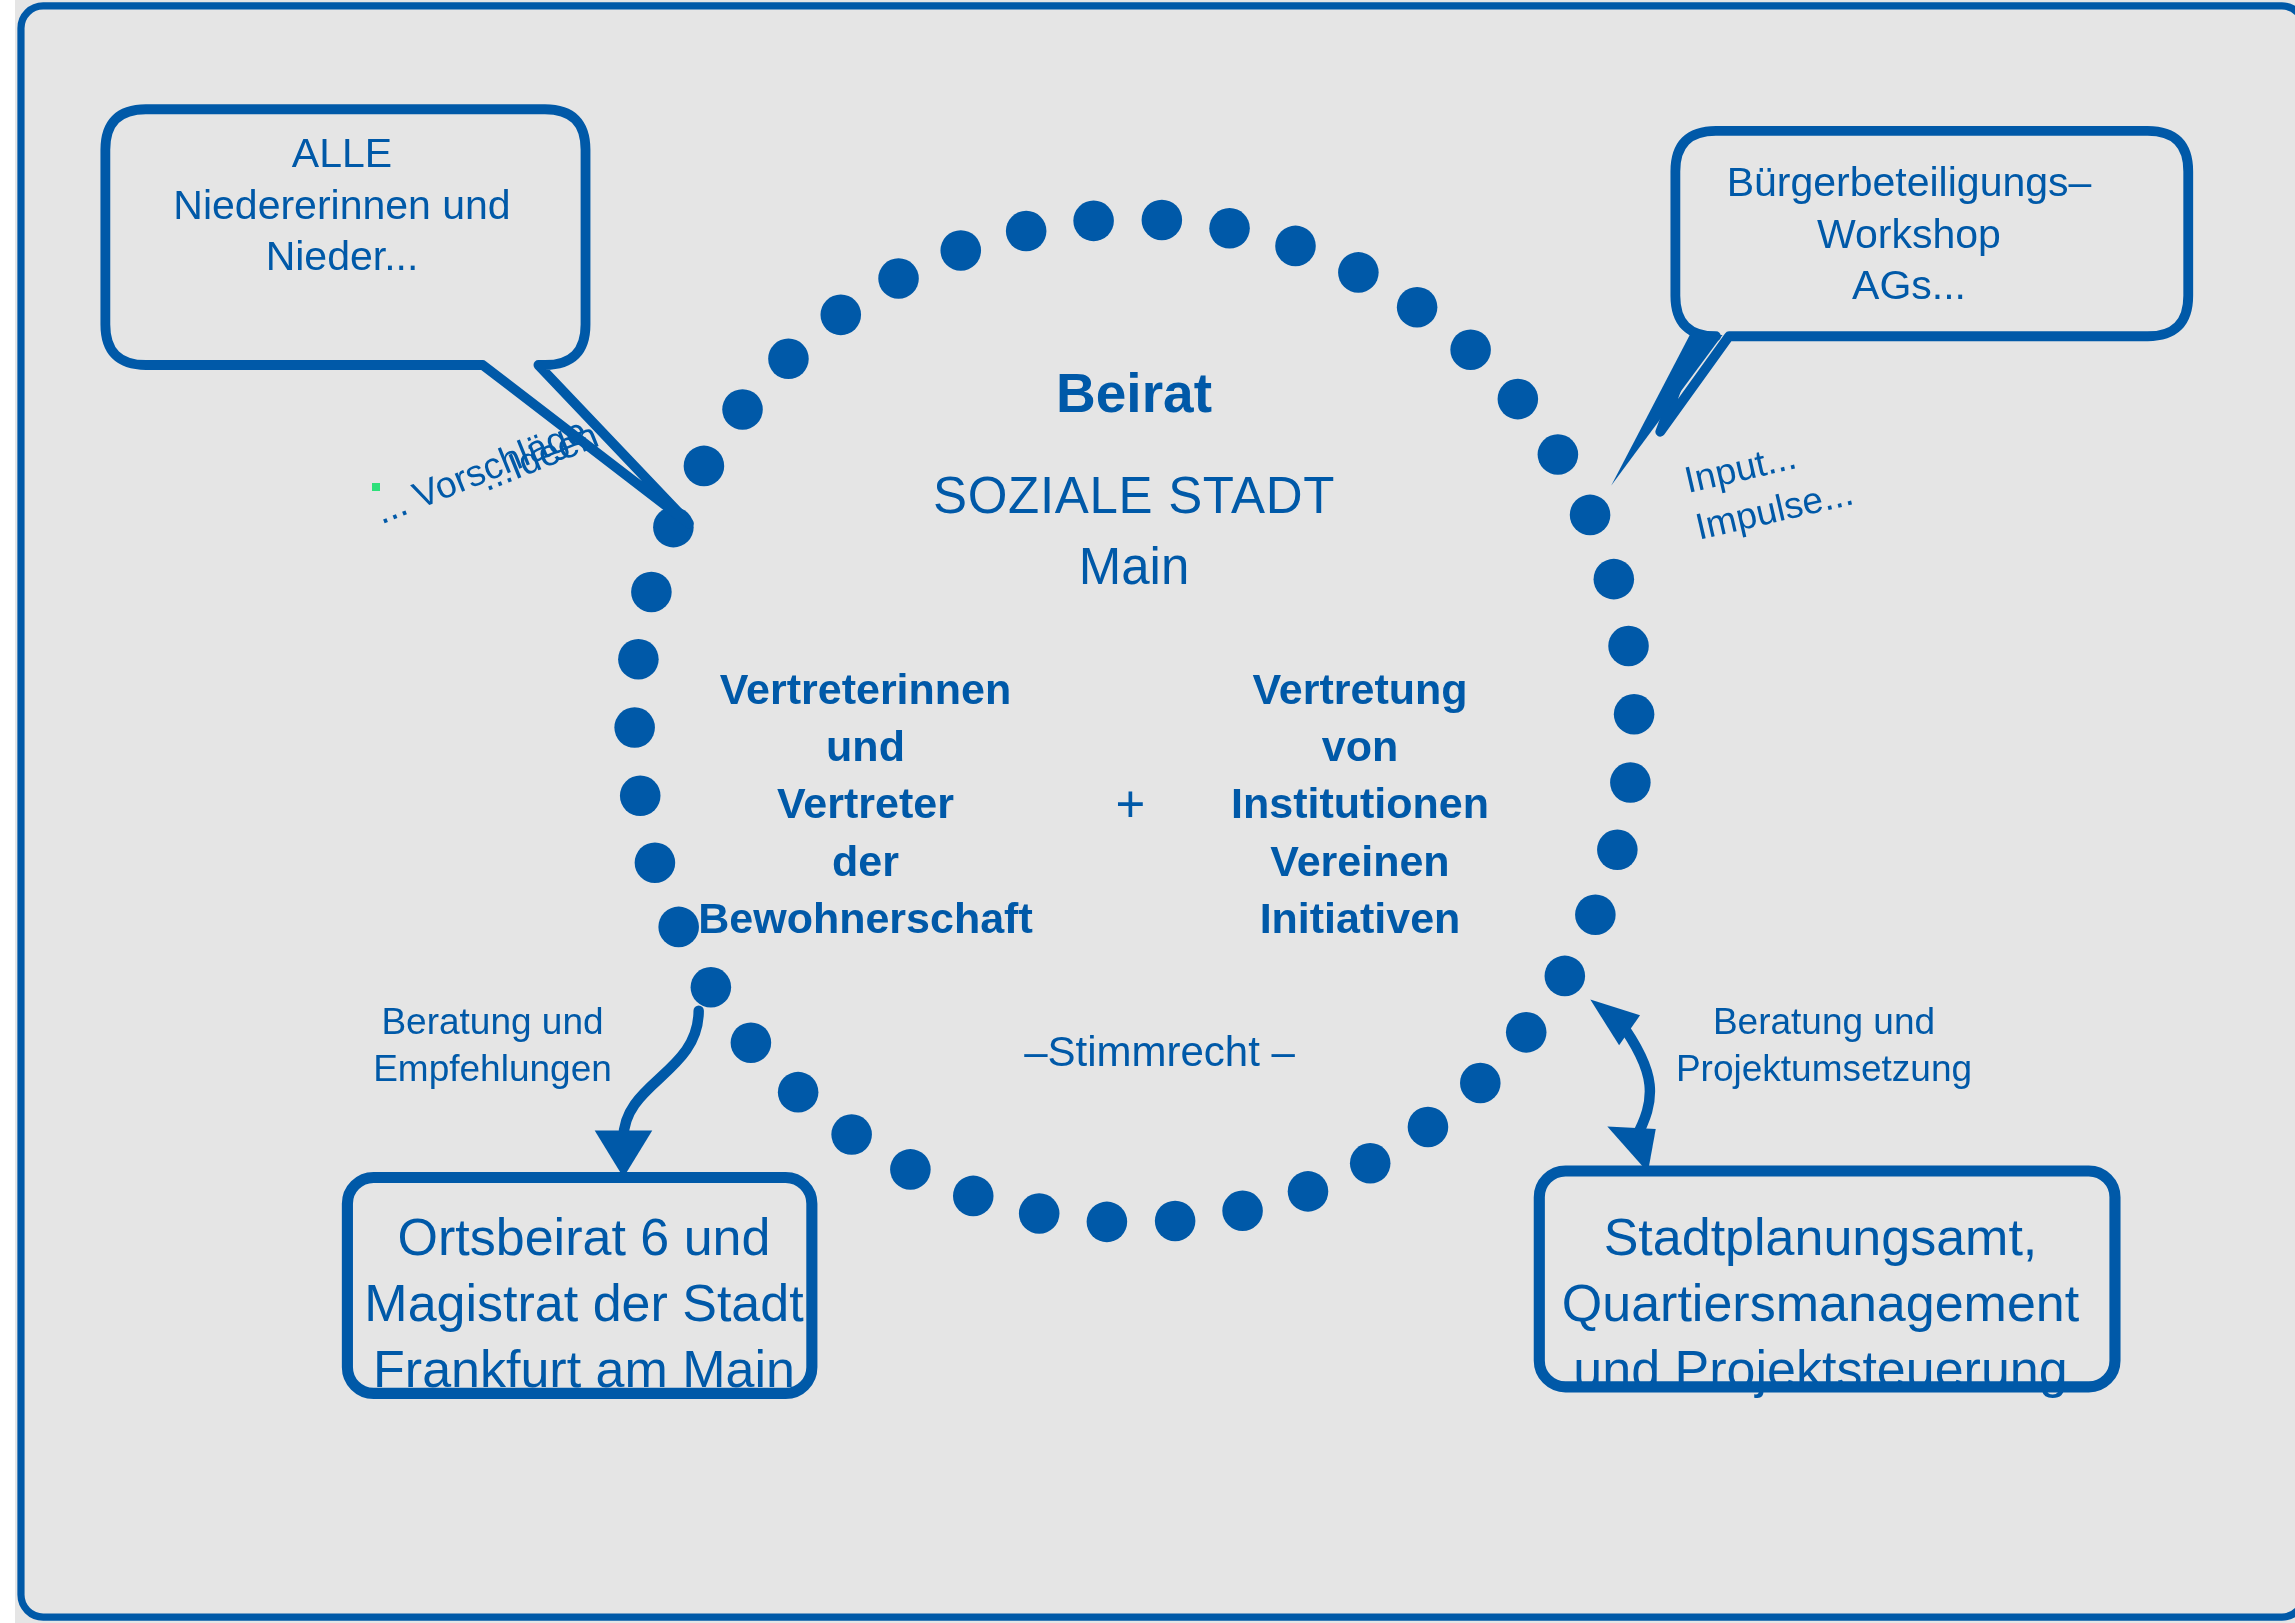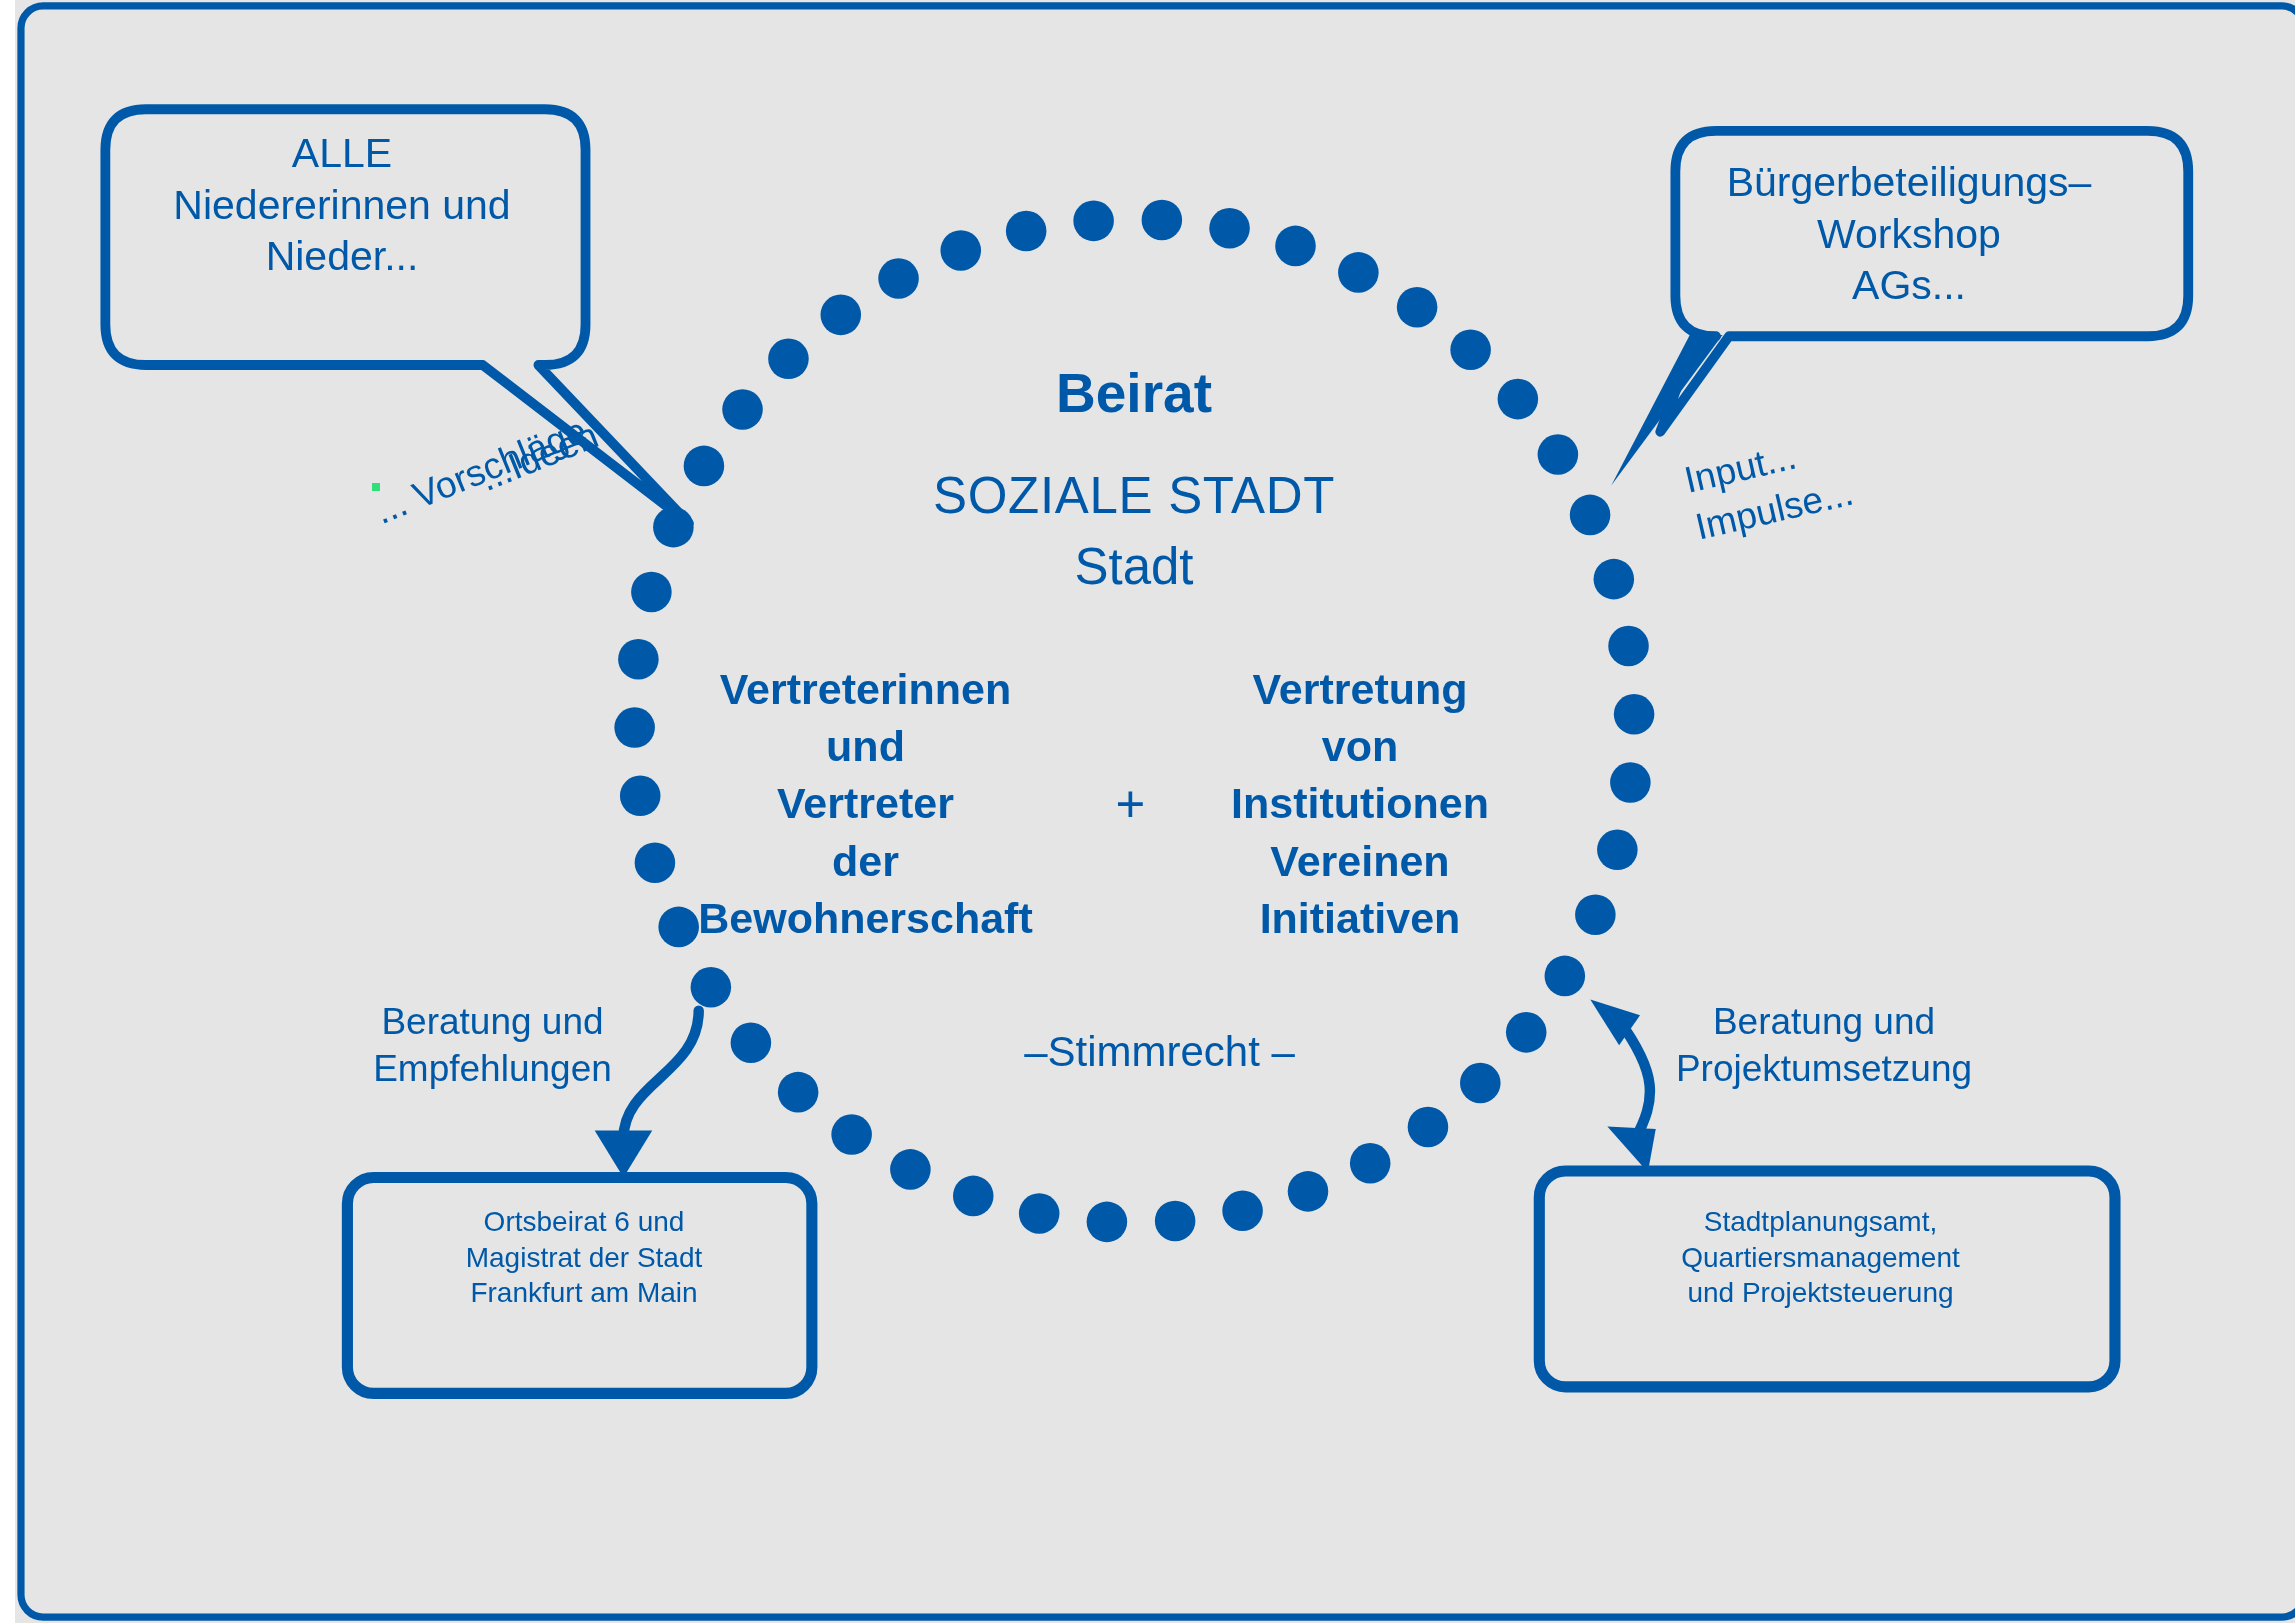--- a/index.html
+++ b/index.html
@@ -103,21 +103,21 @@
   
   .note {
     font-size: 37px;
     line-height: 1.28;
   }
   #note-left  { left: 340px;  top: 998px; width: 275px; text-align: center; }
   #note-right { left: 1639px; top: 998px; width: 340px; text-align: center; }
 
   
   .boxlabel {
-    font-size: 28px;
+    font-size: 52px;
     line-height: 1.27;
   }
   #box-bl-text { left: 340px;  top: 1204px; width: 458px; }
   #box-br-text { left: 1544px; top: 1204px; width: 523px; }
 </style>
 </head>
 <body>
 
 <div id="stage">
 
@@ -233,21 +233,21 @@
 Nieder...</div>
 
   <div class="txt bubble-text" id="bubble-tr-text">Bürgerbeteiligungs–
 Workshop
 AGs...</div>
 
   <div class="txt" id="center-title">Beirat</div>
 
   <div class="txt" id="center-sub1">SOZIALE STADT</div>
 
-  <div class="txt" id="center-sub2">Stadt</div>
+  <div class="txt" id="center-sub2">Main</div>
 
   <div class="txt col-text" id="col-left">Vertreterinnen
 und
 Vertreter
 der
 Bewohnerschaft</div>
 
   <div class="txt" id="col-plus">+</div>
 
   <div class="txt col-text" id="col-right">Vertretung

